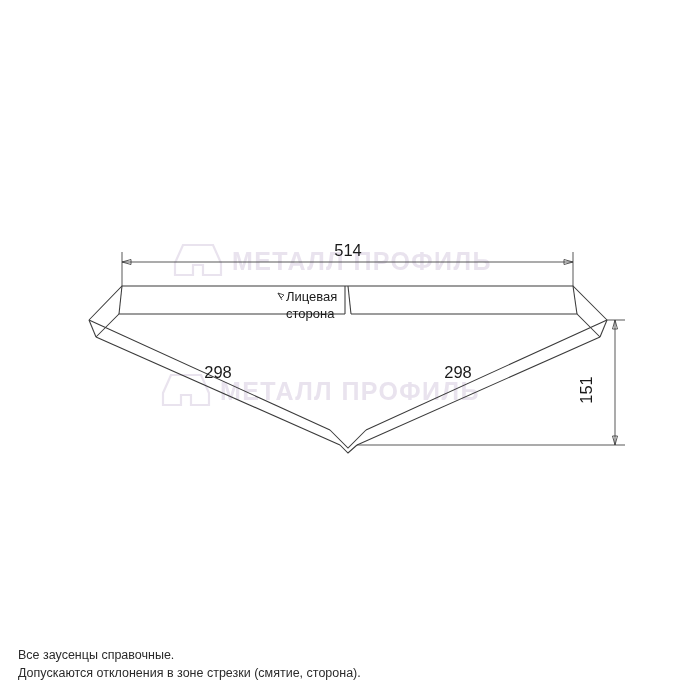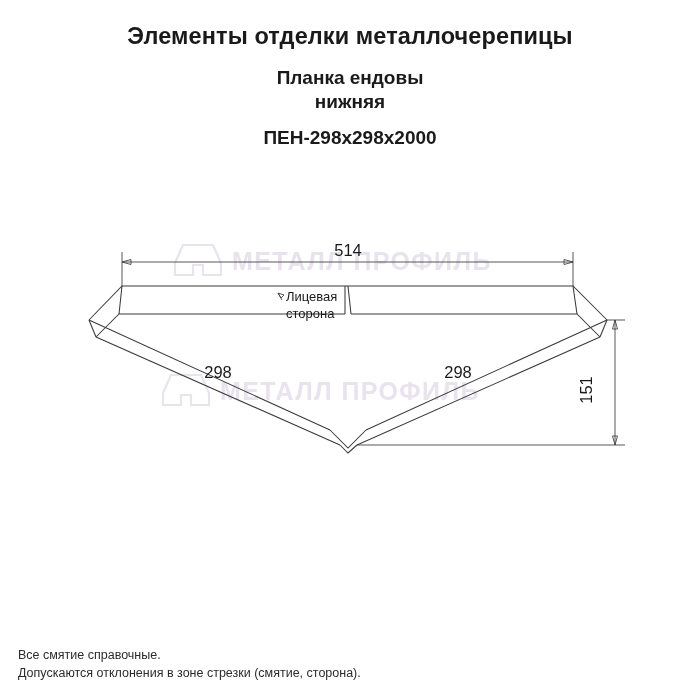--- a/index.html
+++ b/index.html
@@ -102,28 +102,20 @@
     font-family: "Liberation Sans", sans-serif;
     font-size: 13px;
     fill: #1a1a1a;
   }
 </style>
 </head>
 <body>
 
 <div class="page">
 
-  <div class="title-block">
-    <div class="main-title">Элементы отделки металлочерепицы</div>
-    <div class="sub-title">
-      <span>Планка ендовы</span>
-      <span class="line2">нижняя</span>
-    </div>
-    <div class="code-title">ПЕН-298x298x2000</div>
-  </div>
 
   <div class="drawing">
     <svg width="700" height="420" viewBox="0 0 700 420" xmlns="http://www.w3.org/2000/svg">
 
       <g>
         <g transform="translate(175,55)">
           <path class="wm-shape" d="M 0 18 L 8 0 L 38 0 L 46 18 L 46 30 L 28 30 L 28 20 L 18 20 L 18 30 L 0 30 Z"></path>
         </g>
         <text class="wm-text" x="232" y="80">МЕТАЛЛ ПРОФИЛЬ</text>
       </g>
@@ -190,17 +182,17 @@
         <path class="dim" d="M 282 110 L 278 103"></path>
         <path class="dim" d="M 278 103 L 284 105 L 281 108 Z" fill="#3a3a3a"></path>
         <text class="lbl-small" x="286" y="111">Лицевая</text>
         <text class="lbl-small" x="286" y="128">сторона</text>
       </g>
 
     </svg>
   </div>
 
   <div class="footnotes">
-    <div>Все смятие справочные.</div>
+    <div>Все заусенцы справочные.</div>
     <div>Допускаются отклонения в зоне стрезки (смятие, сторона).</div>
   </div>
 
 </div>
 
 </body></html>

